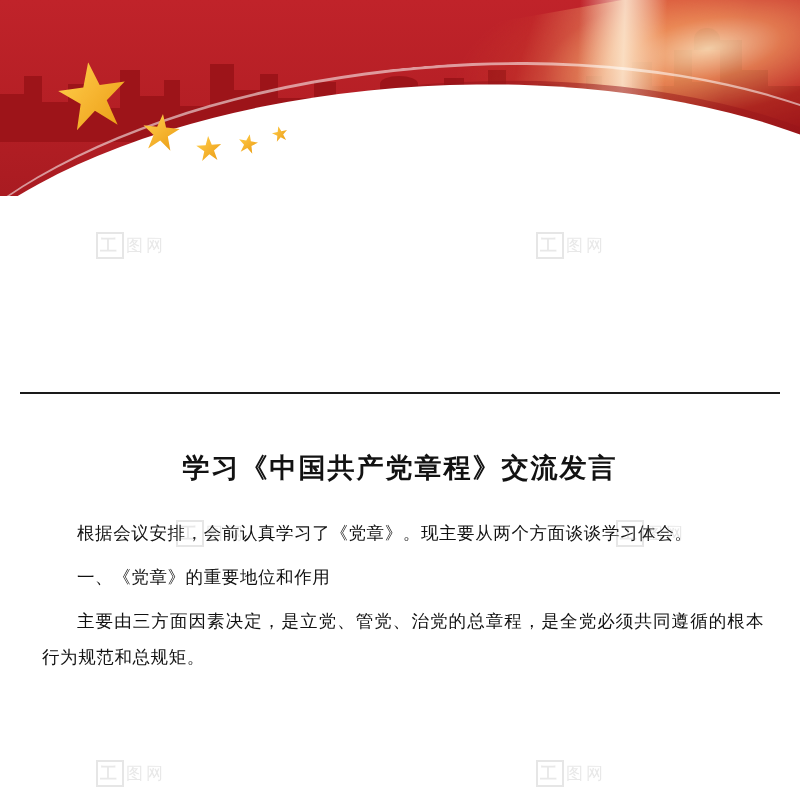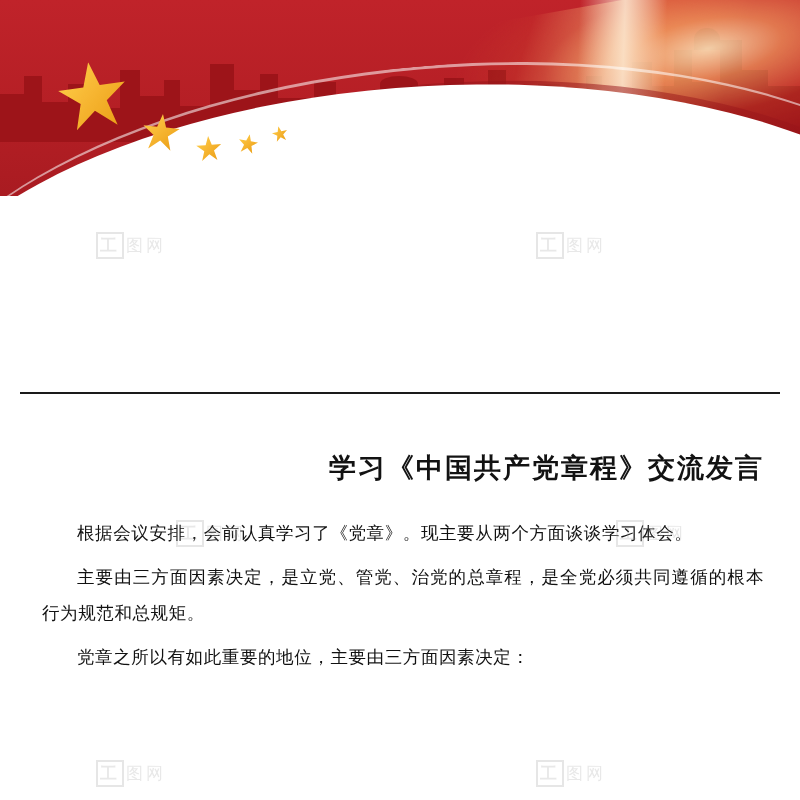--- a/index.html
+++ b/index.html
@@ -116,21 +116,21 @@
     width: 760px;
     border-top: 2px solid #1a1a1a;
   }
   .doc {
     position: absolute;
     left: 0; top: 430px;
     width: 800px;
     padding: 0 36px;
   }
   .doc-title {
-    text-align: right;
+    text-align: center;
     font-size: 27px;
     font-weight: 700;
     letter-spacing: 2px;
     color: #121212;
     margin: 20px 0 30px 0;
     font-family: "Liberation Serif", serif;
   }
   .para {
     font-size: 17.5px;
     line-height: 2.05;
@@ -221,22 +221,22 @@
     <div class="star" style="left:196px;top:136px;width:26px;height:26px;transform:rotate(-4deg);"></div>
     <div class="star" style="left:238px;top:134px;width:20px;height:20px;transform:rotate(10deg);"></div>
     <div class="star" style="left:272px;top:126px;width:16px;height:16px;transform:rotate(-12deg);"></div>
   </div>
 
   <div class="rule"></div>
 
   <div class="doc">
     <div class="doc-title">学习《中国共产党章程》交流发言</div>
     <p class="para indent">根据会议安排，会前认真学习了《党章》。现主要从两个方面谈谈学习体会。</p>
+    <p class="para indent">一、《党章》的重要地位和作用</p>
     <p class="para indent">主要由三方面因素决定，是立党、管党、治党的总章程，是全党必须共同遵循的根本行为规范和总规矩。</p>
-    <p class="para indent">党章之所以有如此重要的地位，主要由三方面因素决定：</p>
   </div>
 
   <div class="wm" style="left:96px;top:232px;">
     <span class="box">工</span><span>图网</span>
   </div>
   <div class="wm" style="left:536px;top:232px;">
     <span class="box">工</span><span>图网</span>
   </div>
   <div class="wm" style="left:176px;top:520px;">
     <span class="box">工</span><span>图网</span>

